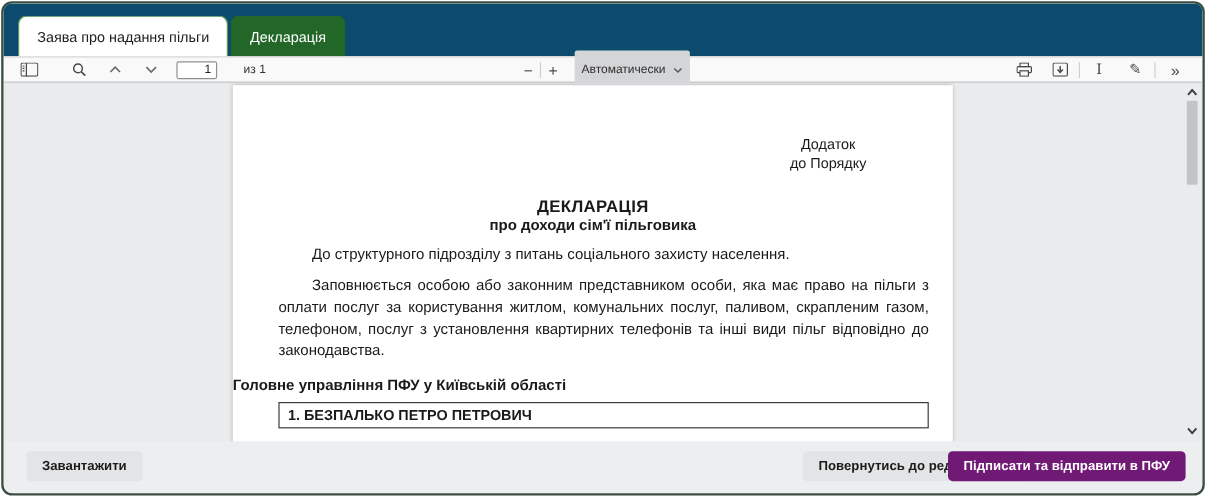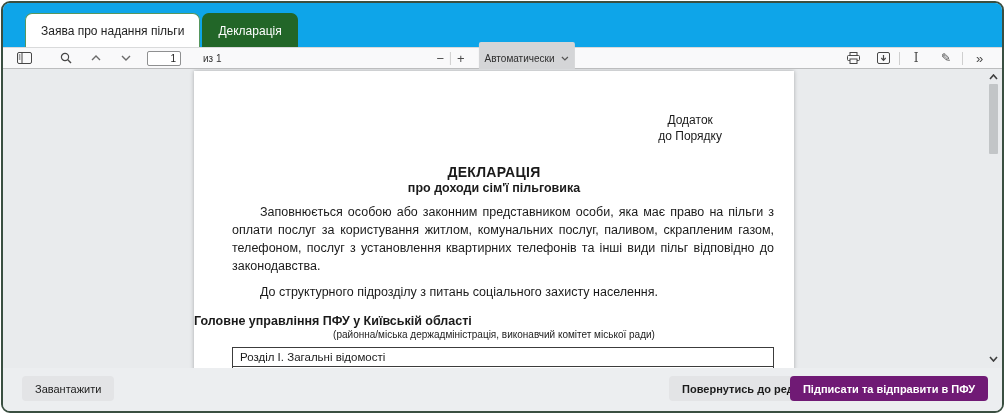--- a/index.html
+++ b/index.html
@@ -1,20 +1,20 @@
 <!DOCTYPE html>
 <html><head>
 <meta charset="utf-8">
 <style>
   html,body{margin:0;padding:0;background:#ffffff;}
   body{width:1005px;height:414px;position:relative;font-family:"Liberation Sans",sans-serif;-webkit-font-smoothing:antialiased;}
   .app{position:absolute;left:1px;top:1px;width:999px;height:408px;border:2px solid #3a4f41;border-radius:9px;background:#eceef0;overflow:hidden;}
 
   
-  .tabbar{position:absolute;left:0;top:0;width:100%;height:44px;display:flex;align-items:flex-end;padding-left:22px;box-sizing:border-box;gap:2px;background:#0ea5e9;}
+  .tabbar{position:absolute;left:0;top:0;width:100%;height:44px;display:flex;align-items:flex-end;padding-left:12px;box-sizing:border-box;gap:2px;background:#0c4a6e;}
   .tab{box-sizing:border-box;font-size:12px;padding:10px 15px 9px 15px;border-radius:7px 7px 0 0;white-space:nowrap;cursor:pointer;}
   .tab-inactive{background:#ffffff;border:1px solid #57975e;border-bottom:none;color:#222;}
   .tab-active{background:#226628;color:#ffffff;border:1px solid #226628;border-bottom:none;}
 
   
   .pdf-toolbar{position:absolute;left:0;top:44px;width:100%;height:22px;background:#f9f9fa;border-top:1px solid #d9dadb;border-bottom:1px solid #bcbdbe;box-sizing:border-box;display:flex;align-items:center;font-size:10px;color:#3c3c3c;}
   .tb-left{display:flex;align-items:center;gap:0;padding-left:12px;}
   .tb-btn{display:flex;align-items:center;justify-content:center;height:18px;min-width:18px;cursor:pointer;color:#474747;}
   .tb-sep{width:1px;height:13px;background:#cfcfcf;margin:0 7px;}
   .tb-gap{width:12px;}
@@ -49,21 +49,21 @@
   .scrollbar{position:absolute;right:0;top:0;width:17px;height:100%;}
   .sb-arrow{position:absolute;left:3px;width:11px;height:10px;display:flex;align-items:center;justify-content:center;cursor:pointer;color:#3f3f3f;}
   .sb-up{top:3px;}
   .sb-down{bottom:4px;}
   .sb-thumb{position:absolute;left:4px;top:15px;width:9px;height:70px;background:#c2c5c7;border-radius:1px;cursor:pointer;}
 
   
   .footer{position:absolute;left:0;bottom:0;width:100%;height:43px;background:#eceef0;}
   .btn{position:absolute;top:8px;height:25px;border:none;border-radius:4px;font-family:"Liberation Sans",sans-serif;font-size:11px;padding:0 13px;cursor:pointer;white-space:nowrap;}
   .btn-gray{background:#e3e4e6;color:#1c1c1c;}
-  .btn-download{left:19px;font-weight:400;text-align:right;}
+  .btn-download{left:19px;font-weight:700;text-align:right;}
   .btn-back{right:146px;font-weight:700;}
   .btn-sign{right:14px;background:#701a75;color:#ffffff;font-weight:700;}
 
   svg{display:block;}
 </style>
 </head>
 <body>
 
 <div class="app">
 
@@ -151,26 +151,24 @@
 
   <div class="viewer">
     <div class="page">
       <div class="doc">
         <div class="annex">
           <div>Додаток</div>
           <div>до Порядку</div>
         </div>
         <div class="doc-title">ДЕКЛАРАЦІЯ</div>
         <div class="doc-subtitle">про доходи сім'ї пільговика</div>
+        <div class="para para2">До структурного підрозділу з питань соціального захисту населення.</div>
         <div class="para">Заповнюється особою або законним представником особи, яка має право на пільги з оплати послуг за користування житлом, комунальних послуг, паливом, скрапленим газом, телефоном, послуг з установлення квартирних телефонів та інші види пільг відповідно до законодавства.</div>
-        <div class="para para2">До структурного підрозділу з питань соціального захисту населення.</div>
         <div class="recipient">Головне управління ПФУ у Київській області</div>
-        <div class="recipient-note">(районна/міська держадміністрація, виконавчий комітет міської ради)</div>
         <div class="doc-table">
-          <div class="t-row">Розділ І. Загальні відомості</div>
           <div class="t-row bold">1. БЕЗПАЛЬКО ПЕТРО ПЕТРОВИЧ</div>
 
         </div>
       </div>
     </div>
 
     <div class="scrollbar">
       <span class="sb-arrow sb-up">
         <svg width="9" height="6" viewBox="0 0 9 6">
             <polyline points="1,5 4.5,1 8,5" fill="none" stroke="#3f3f3f" stroke-width="1.6"></polyline>

